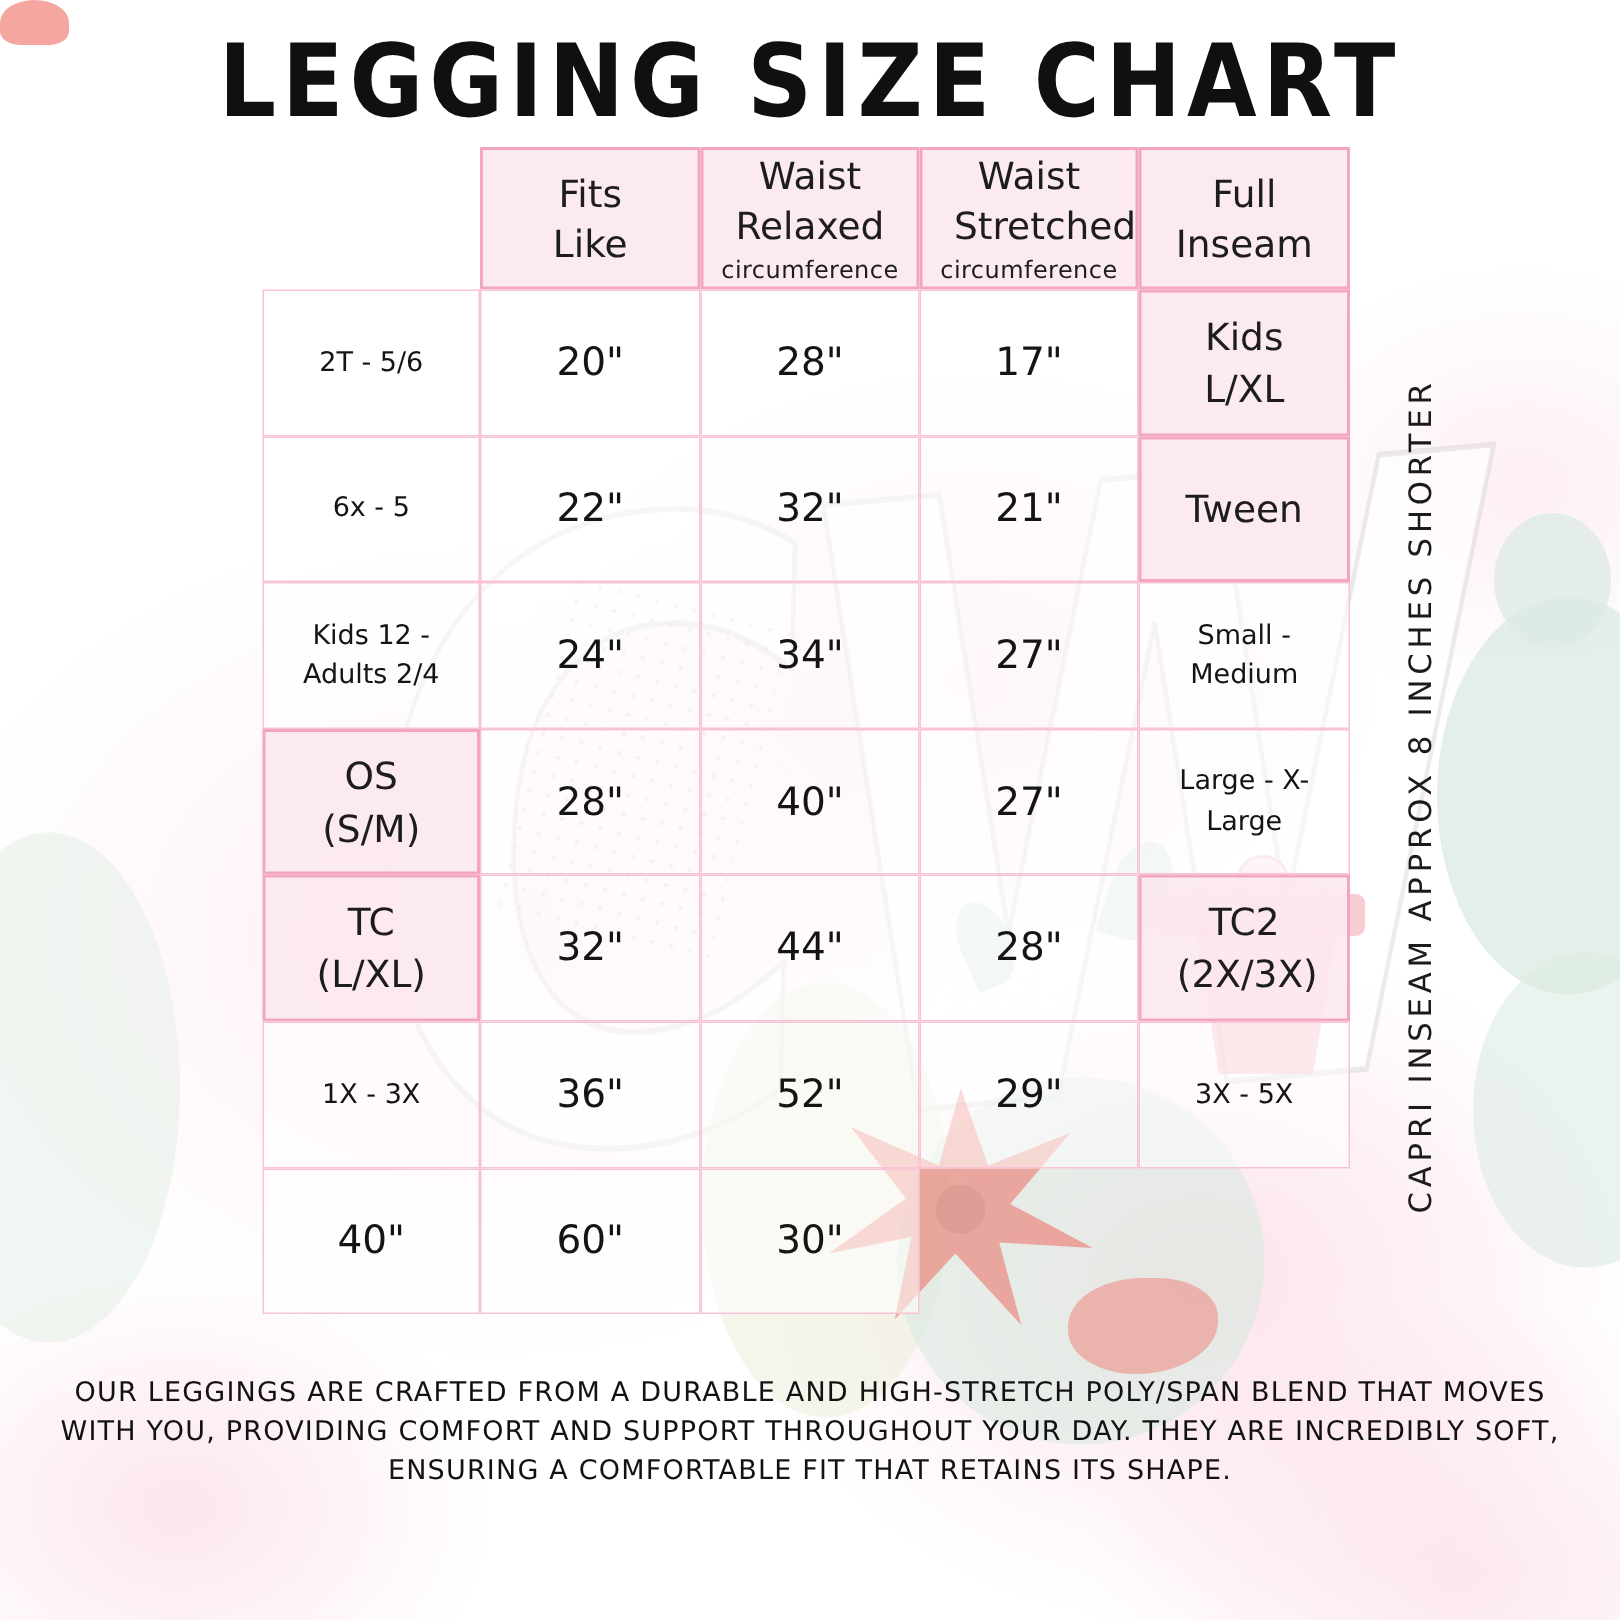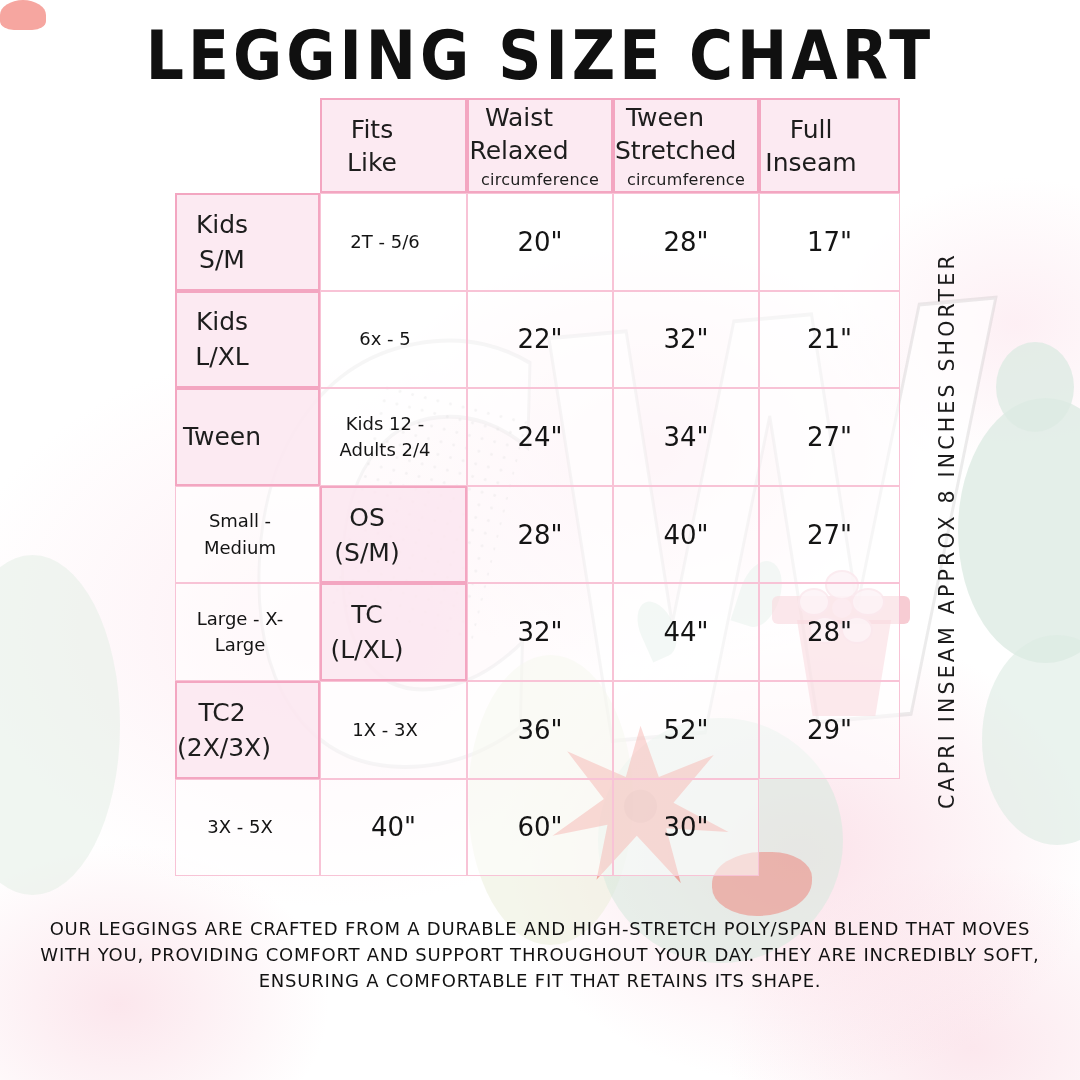--- a/index.html
+++ b/index.html
@@ -63,21 +63,21 @@
 
   
   .size-table {
     position: absolute; left: 175px; top: 98px; z-index: 1;
     display: grid;
     grid-template-columns: 145px 147px 146px 146px 141px;
     grid-template-rows: 95px repeat(7, 97.6px);
   }
   .cell {
     display: flex; flex-direction: column;
-    justify-content: center;
+    align-items: center; justify-content: center;
     text-align: center;
   }
   .corner { background: none; border: none; }
   .hcell, .lcell {
     background: rgba(252,232,241,0.92);
     border: 2.5px solid #f3a6c1;
     font-size: 25px; line-height: 1.32; color: #1d1d1d;
   }
   .hcell .htitle { max-width: 100px; }
   .hcell .sub { font-size: 16px; letter-spacing: 0.3px; margin-top: 2px; }
@@ -152,30 +152,27 @@
   <div class="size-table">
     <div class="cell corner"></div>
     <div class="cell hcell">
       <span class="htitle">Fits Like</span>
     </div>
     <div class="cell hcell">
       <span class="htitle">Waist Relaxed</span>
       <span class="sub">circumference</span>
     </div>
     <div class="cell hcell">
-      <span class="htitle">Tween Stretched</span>
+      <span class="htitle">Waist Stretched</span>
       <span class="sub">circumference</span>
     </div>
     <div class="cell hcell">
       <span class="htitle">Full Inseam</span>
     </div>
 
-    <div class="cell lcell">
-        <span class="ltext">Kids S/M</span>
-      </div>
     <div class="cell dcell fits">
         <span class="ftext">2T - 5/6</span>
       </div>
     <div class="cell dcell">20"</div>
     <div class="cell dcell">28"</div>
     <div class="cell dcell">17"</div>
 
     <div class="cell lcell">
         <span class="ltext">Kids L/XL</span>
       </div>

